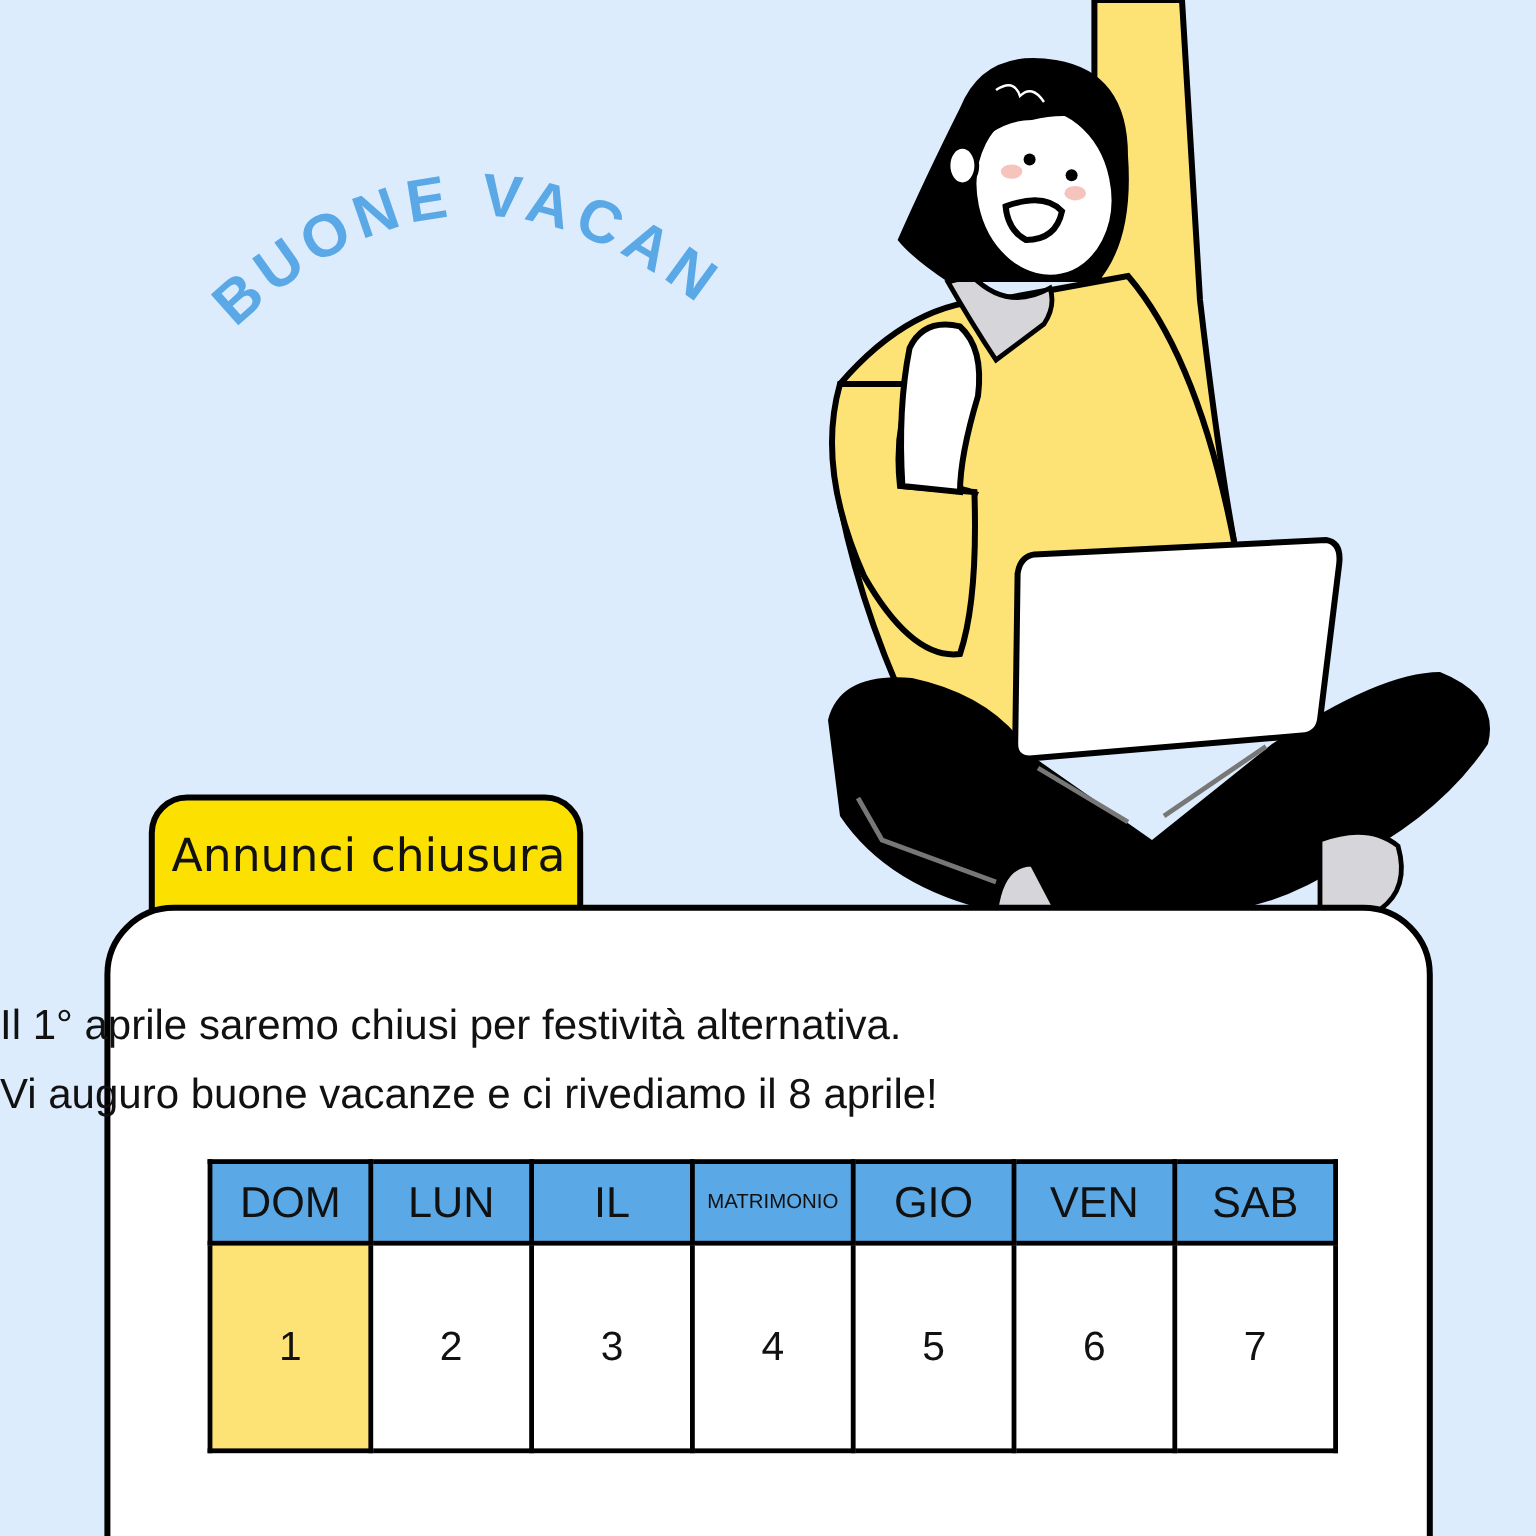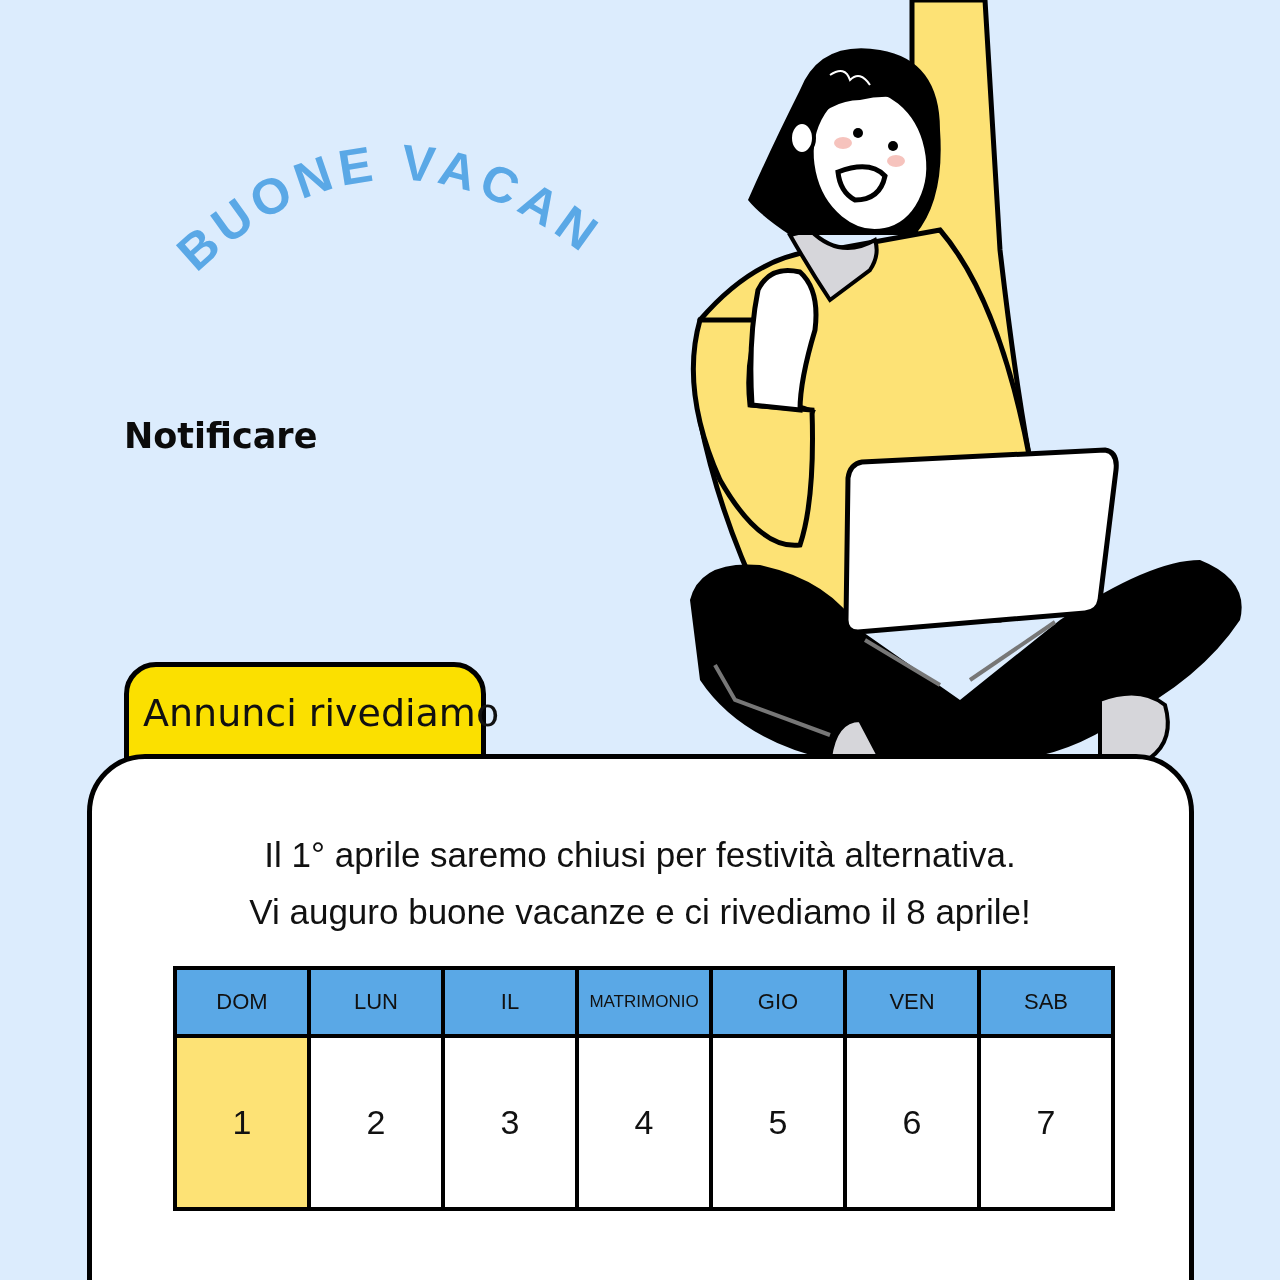--- a/index.html
+++ b/index.html
@@ -23,47 +23,46 @@
     }
     .tab span {
       position: absolute; left: 14px; top: 24px;
       font-family: "DejaVu Sans", sans-serif; font-size: 38px; color: #111; white-space: nowrap;
     }
     .card {
       position: absolute; left: 87px; top: 754px; width: 1107px; height: 600px;
       background: #fff; border: 5px solid #000; border-radius: 58px; box-sizing: border-box;
     }
     .message {
-      position: absolute; left: 0; width: 1280px; top: 826px; text-align: center;
+      position: absolute; left: 0; width: 1280px; top: 826px; text-align: left;
       font-family: "Liberation Sans", sans-serif; font-size: 35px; line-height: 57px; color: #111;
     }
     table.cal {
       position: absolute; left: 173px; top: 966px; width: 942px; height: 245px;
       border-collapse: collapse; table-layout: fixed;
     }
     table.cal th, table.cal td { border: 4px solid #000; text-align: center; color: #111; font-family: "Liberation Sans", sans-serif; }
-    table.cal th { background: #5aa8e6; height: 64px; font-weight: 400; font-size: 22px; padding: 0; }
+    table.cal th { background: #5aa8e6; height: 64px; font-weight: 400; font-size: 36px; padding: 0; }
     table.cal th.small { font-size: 17px; }
     table.cal td { background: #fff; font-size: 34px; height: 168px; padding: 0; }
     table.cal td.hl { background: #fde275; }
   </style>
 </head>
 <body>
 
 <svg class="arc-title" viewBox="0 0 480 200">
   <defs>
     <path id="arcPath" d="M 40 170 Q 230 -20 440 150" fill="none"></path>
   </defs>
   <text>
     <textPath href="#arcPath" startOffset="2%">BUONE VACANZE</textPath>
   </text>
 </svg>
 
 <div class="subtitle">
-  <div>Notificare</div>
 </div>
 
 <svg class="illustration" viewBox="660 0 620 780">
 
   <path d="M912 0 L985 0 Q992 120 1000 250 Q1015 380 1030 460 L930 470 Q925 300 912 200 Z" fill="#fde275" stroke="#000" stroke-width="5"></path>
 
   <path d="M700 320 Q760 250 830 250 L940 230 Q1000 300 1030 460 Q1040 560 1000 620 L770 620 Q720 520 700 420 Z" fill="#fde275" stroke="#000" stroke-width="5"></path>
 
   <path d="M700 320 Q680 390 720 480 Q760 550 800 545 Q815 500 812 410 L750 405 Q745 360 760 320 Z" fill="#fde275" stroke="#000" stroke-width="5"></path>
   <path d="M750 405 Q790 400 815 412" fill="none" stroke="#000" stroke-width="4"></path>
@@ -94,21 +93,21 @@
   <path d="M865 640 L940 685" stroke="#777" stroke-width="4"></path>
   <path d="M970 680 L1055 622" stroke="#777" stroke-width="4"></path>
 
   <path d="M1100 700 Q1140 685 1165 705 Q1175 740 1150 758 L1100 758 Z" fill="#d6d6da" stroke="#000" stroke-width="4"></path>
   <path d="M830 758 Q835 720 860 720 L880 758 Z" fill="#d6d6da" stroke="#000" stroke-width="4"></path>
 
   <path d="M862 462 L1105 450 Q1118 452 1116 470 L1100 600 Q1098 612 1085 613 L858 632 Q846 632 846 620 L848 478 Q850 464 862 462 Z" fill="#fff" stroke="#000" stroke-width="5"></path>
 </svg>
 
 <div class="tab">
-  <span>Annunci rivediamo</span>
+  <span>Annunci chiusura</span>
 </div>
 
 <div class="card"></div>
 
 <div class="message">
   <div>Il 1° aprile saremo chiusi per festività alternativa.</div>
   <div>Vi auguro buone vacanze e ci rivediamo il 8 aprile!</div>
 </div>
 
 <table class="cal">

